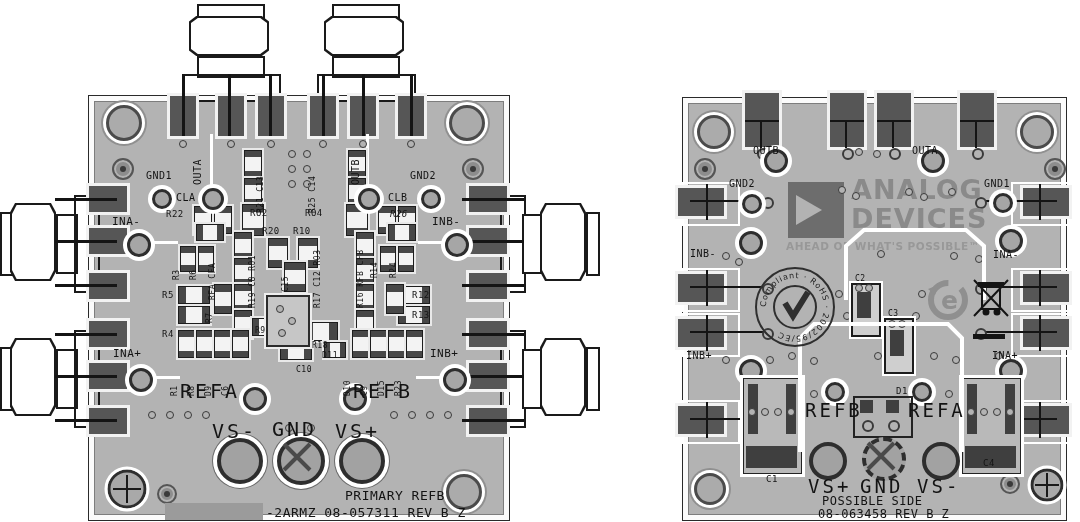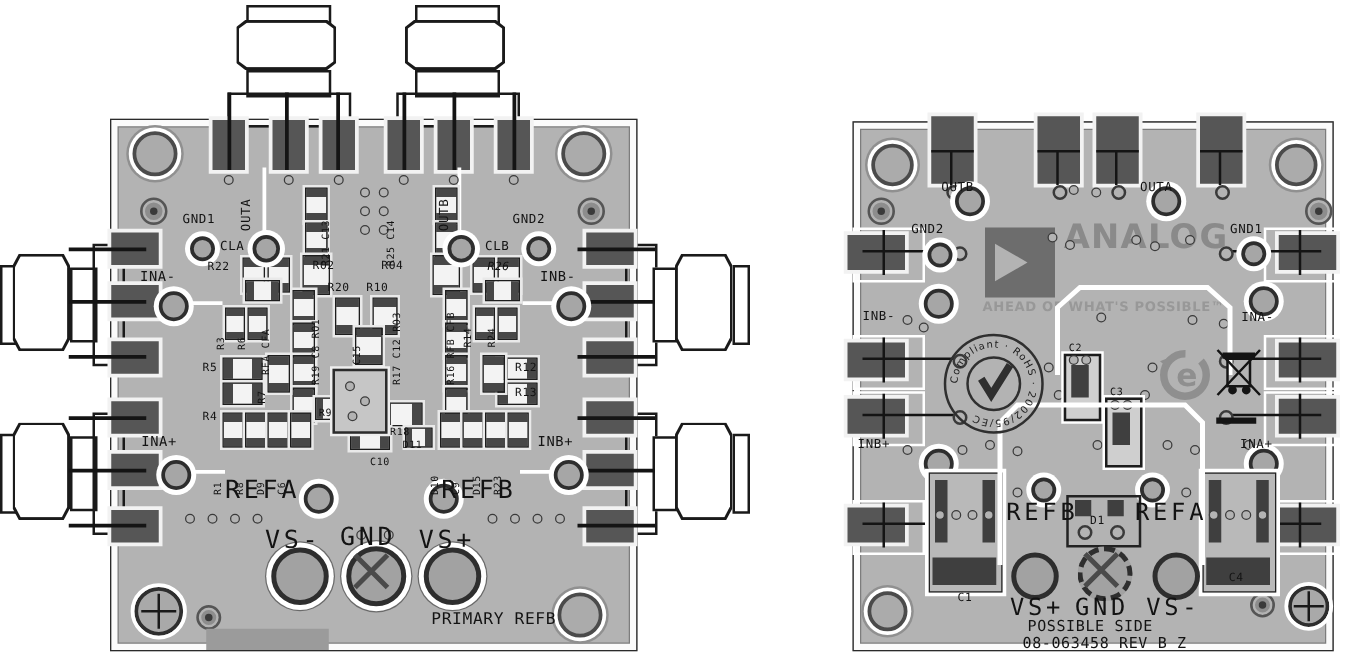--- a/index.html
+++ b/index.html
@@ -330,20 +330,21 @@
       <i></i>
     </div>
   <div class="fid" style="left:1000px;top:474px;width:16px;height:16px;">
       <i></i>
     </div>
 
   <div class="adisq" style="left:788px;top:182px;width:56px;height:56px;">
     <div class="tri" style="left:8px;top:13px;"></div>
   </div>
   <div class="logofont" style="left:851px;top:176px;">ANALOG</div>
+  <div class="logofont" style="left:851px;top:205px;">DEVICES</div>
   <div class="tagline" style="left:786px;top:240px;">AHEAD OF WHAT'S POSSIBLE™</div>
 
   <div>
     <div class="via sm" style="left:855px;top:148px;"></div>
     <div class="via sm" style="left:873px;top:150px;"></div>
     <div class="via sm" style="left:838px;top:186px;"></div>
     <div class="via sm" style="left:852px;top:192px;"></div>
     <div class="via sm" style="left:905px;top:188px;"></div>
     <div class="via sm" style="left:920px;top:193px;"></div>
     <div class="via sm" style="left:948px;top:188px;"></div>
@@ -519,32 +520,33 @@
   <div class="lbl s8 vl" style="left:386px;top:388px;">D15</div>
   <div class="lbl s8 vl" style="left:403px;top:388px;">R23</div>
   <div class="lbl big" style="left:180px;top:381px;">REFA</div>
   <div class="lbl big" style="left:353px;top:381px;">REFB</div>
   <div class="lbl big" style="left:212px;top:421px;">VS-</div>
   <div class="lbl big" style="left:272px;top:419px;">GND</div>
   <div class="lbl big" style="left:335px;top:421px;">VS+</div>
   <div class="lbl s13" style="left:345px;top:489px;">PRIMARY REFB</div>
   <div class="lbl s13" style="left:119px;top:525px;">EVAL-</div>
   <div class="redact" style="left:165px;top:503px;width:98px;height:17px;"></div>
+  <div class="lbl s13" style="left:266px;top:506px;">-2ARMZ 08-057311 REV B Z</div>
 
   <div class="lbl s10" style="left:753px;top:146px;">OUTB</div>
   <div class="lbl s10" style="left:912px;top:146px;">OUTA</div>
   <div class="lbl s10" style="left:729px;top:179px;">GND2</div>
   <div class="lbl s10" style="left:984px;top:179px;">GND1</div>
   <div class="lbl s10" style="left:690px;top:249px;">INB-</div>
   <div class="lbl s10" style="left:993px;top:250px;">INA-</div>
   <div class="lbl s10" style="left:686px;top:351px;">INB+</div>
   <div class="lbl s10" style="left:992px;top:351px;">INA+</div>
   <div class="lbl s8" style="left:855px;top:275px;">C2</div>
   <div class="lbl s8" style="left:888px;top:310px;">C3</div>
-  <div class="lbl" style="left:872px;top:387px;margin-top:26px;">D1</div>
+  <div class="lbl" style="left:896px;top:387px;">D1</div>
   <div class="lbl big" style="left:805px;top:401px;font-size:19px;">REFB</div>
   <div class="lbl big" style="left:908px;top:401px;font-size:19px;">REFA</div>
   <div class="lbl" style="left:766px;top:475px;">C1</div>
   <div class="lbl" style="left:983px;top:459px;">C4</div>
   <div class="lbl big" style="left:808px;top:477px;font-size:19px;">VS+</div>
   <div class="lbl big" style="left:860px;top:477px;font-size:19px;">GND</div>
   <div class="lbl big" style="left:917px;top:477px;font-size:19px;">VS-</div>
   <div class="lbl s12" style="left:822px;top:495px;">POSSIBLE SIDE</div>
   <div class="lbl s12" style="left:818px;top:508px;">08-063458 REV B Z</div>
 

